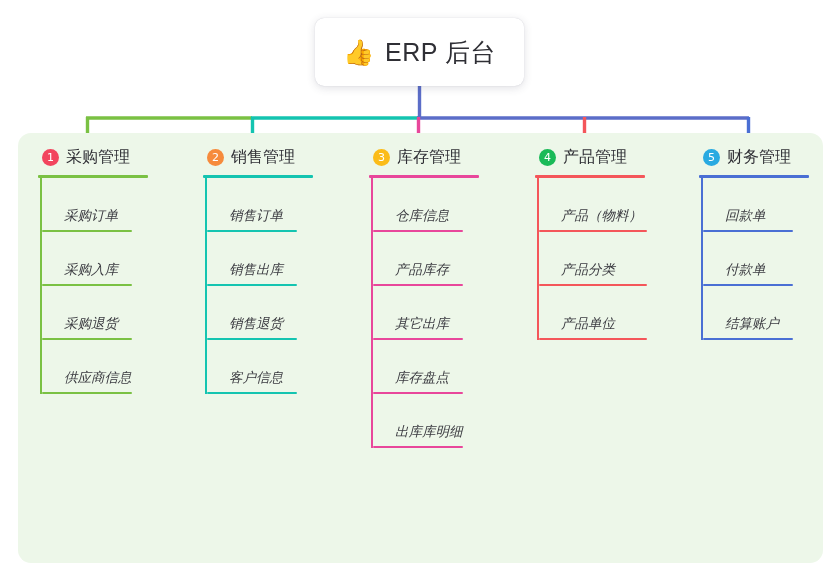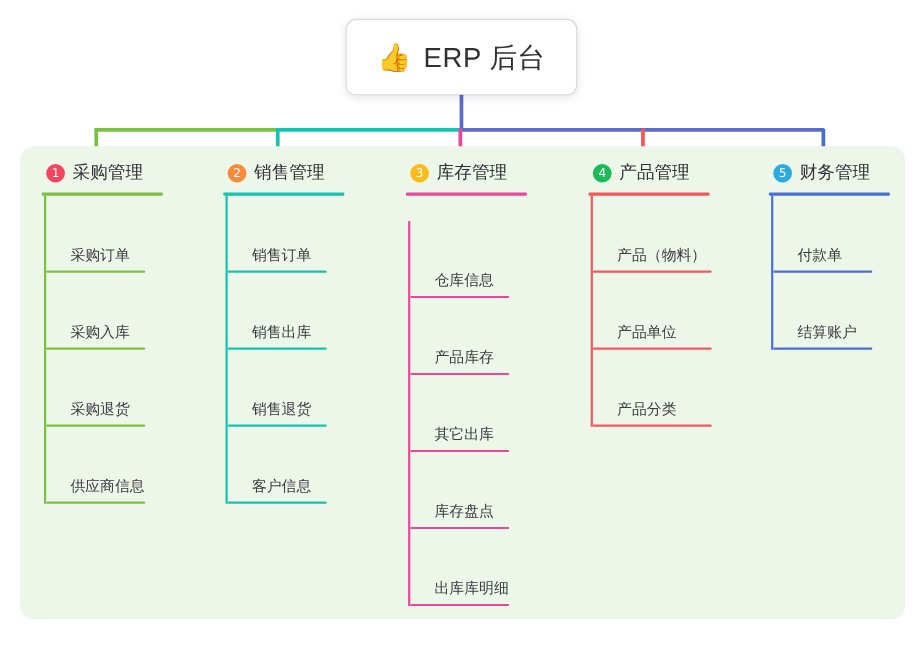--- a/index.html
+++ b/index.html
@@ -102,23 +102,24 @@
     margin-top: 6px;
     border-radius: 1px;
   }
   .col-body {
     position: relative;
     padding-left: 22px;
     border-left: 2px solid #cccccc;
     margin-left: 2px;
   }
   .leaf {
-    height: 70px;
+    height: 54px;
     position: relative;
     box-sizing: border-box;
+    font-style: italic;
   }
   .leaf-label {
     position: absolute;
     left: 0;
     bottom: 7px;
     font-size: 13.5px;
     color: #3a3a40;
     white-space: nowrap;
   }
   .leaf-rule {
@@ -206,21 +207,21 @@
           <div class="leaf-rule" style="background: rgb(20, 196, 176); width: 90px;"></div>
         </div>
       </div>
     </div>
     <div class="column" style="left: 369px; width: 118px;">
       <div class="col-head">
         <span class="badge" style="background: rgb(251, 188, 25);">3</span>
         <span class="col-title">库存管理</span>
       </div>
       <div class="head-rule" style="background: rgb(232, 71, 155); width: 110px;"></div>
-      <div class="col-body" style="border-left-color: rgb(232, 71, 155); margin-top: 23px;">
+      <div class="col-body" style="border-left-color: rgb(232, 71, 155);">
         <div class="leaf">
           <span class="leaf-label">仓库信息</span>
           <div class="leaf-rule" style="background: rgb(232, 71, 155); width: 90px;"></div>
         </div>
         <div class="leaf">
           <span class="leaf-label">产品库存</span>
           <div class="leaf-rule" style="background: rgb(232, 71, 155); width: 90px;"></div>
         </div>
         <div class="leaf">
           <span class="leaf-label">其它出库</span>
@@ -241,37 +242,41 @@
         <span class="badge" style="background: rgb(26, 186, 88);">4</span>
         <span class="col-title">产品管理</span>
       </div>
       <div class="head-rule" style="background: rgb(244, 86, 90); width: 110px;"></div>
       <div class="col-body" style="border-left-color: rgb(244, 86, 90);">
         <div class="leaf">
           <span class="leaf-label">产品（物料）</span>
           <div class="leaf-rule" style="background: rgb(244, 86, 90); width: 108px;"></div>
         </div>
         <div class="leaf">
+          <span class="leaf-label">产品分类</span>
+          <div class="leaf-rule" style="background: rgb(244, 86, 90); width: 108px;"></div>
+        </div>
+        <div class="leaf">
           <span class="leaf-label">产品单位</span>
           <div class="leaf-rule" style="background: rgb(244, 86, 90); width: 108px;"></div>
         </div>
-        <div class="leaf">
-          <span class="leaf-label">产品分类</span>
-          <div class="leaf-rule" style="background: rgb(244, 86, 90); width: 108px;"></div>
-        </div>
       </div>
     </div>
     <div class="column" style="left: 699px; width: 118px;">
       <div class="col-head">
         <span class="badge" style="background: rgb(41, 170, 225);">5</span>
         <span class="col-title">财务管理</span>
       </div>
       <div class="head-rule" style="background: rgb(74, 111, 212); width: 110px;"></div>
       <div class="col-body" style="border-left-color: rgb(74, 111, 212);">
         <div class="leaf">
+          <span class="leaf-label">回款单</span>
+          <div class="leaf-rule" style="background: rgb(74, 111, 212); width: 90px;"></div>
+        </div>
+        <div class="leaf">
           <span class="leaf-label">付款单</span>
           <div class="leaf-rule" style="background: rgb(74, 111, 212); width: 90px;"></div>
         </div>
         <div class="leaf">
           <span class="leaf-label">结算账户</span>
           <div class="leaf-rule" style="background: rgb(74, 111, 212); width: 90px;"></div>
         </div>
       </div>
     </div>
   </div>

